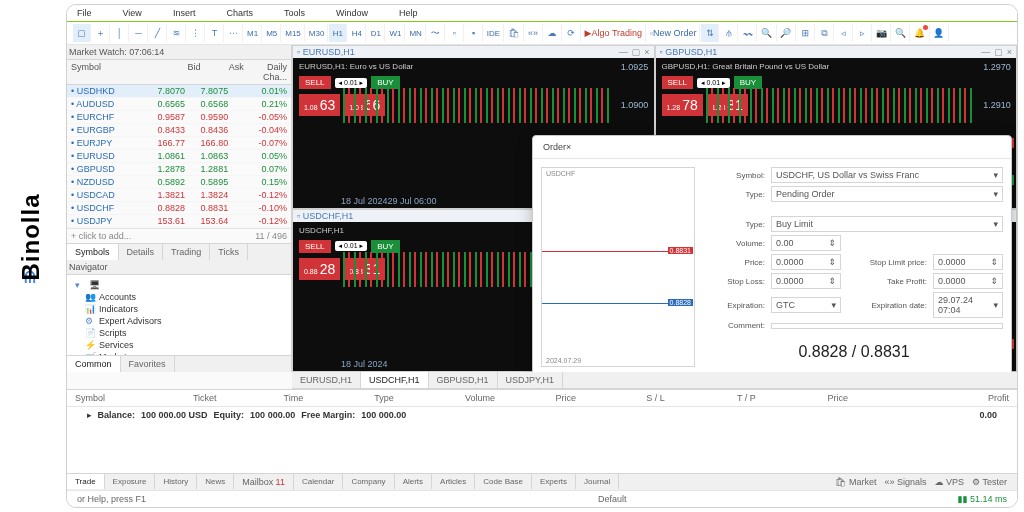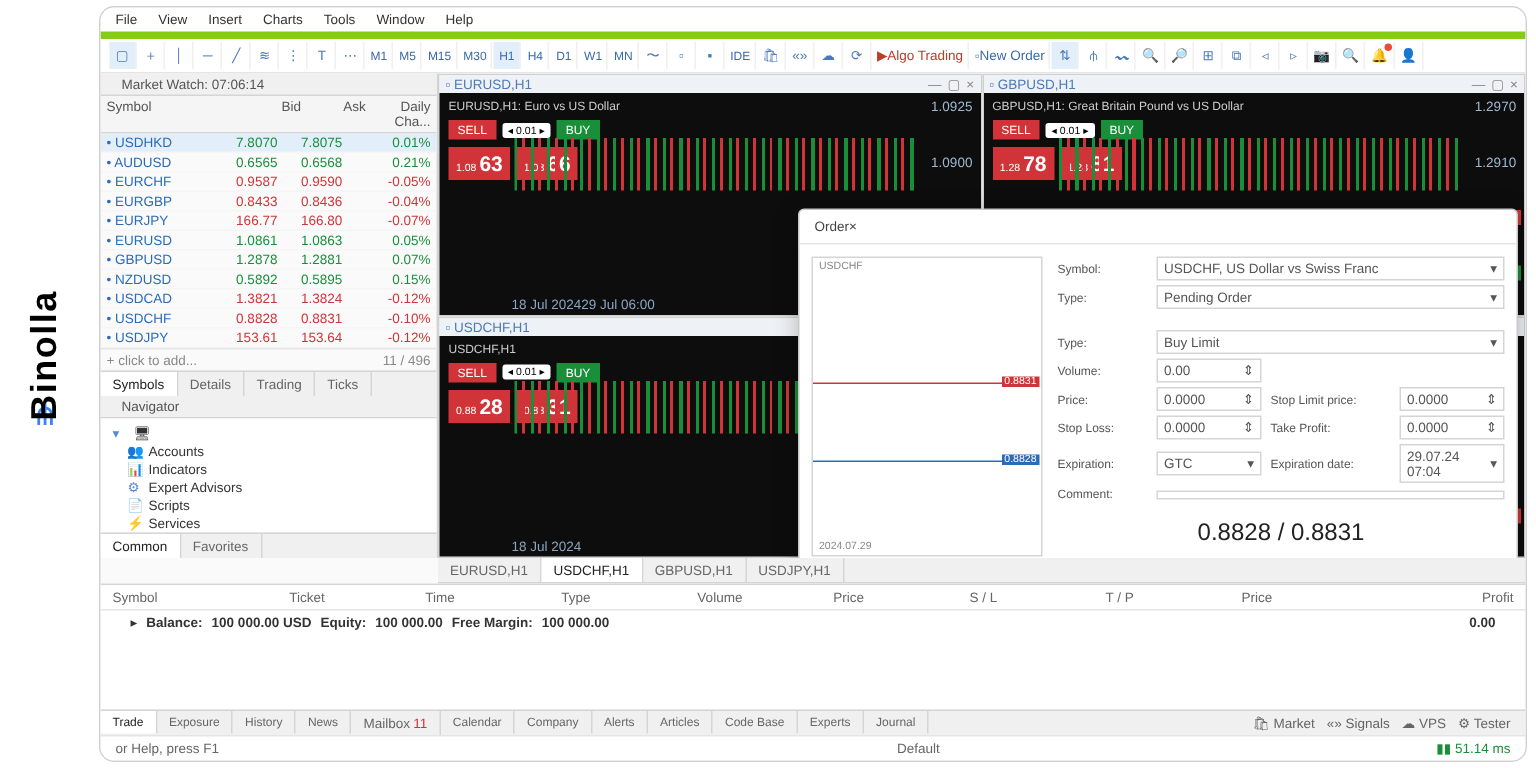--- a/index.html
+++ b/index.html
@@ -1,32 +1,32 @@
 <!DOCTYPE html>
 <html><head>
 <meta charset="utf-8">
 <style>
 *{margin:0;padding:0;box-sizing:border-box;font-family:Tahoma,Arial,sans-serif;font-size:9px}
 body{background:#fff;width:1024px;height:512px;display:flex;overflow:hidden}
 .brand{width:60px;display:flex;flex-direction:column;align-items:center;justify-content:center;gap:12px}
 .brand-text{transform:rotate(-90deg);font-size:24px;font-weight:700;letter-spacing:1px}
 .brand-logo{color:#3b82f6;font-size:22px}
 .app{flex:1;border:1px solid #d0d0d0;border-radius:10px;display:flex;flex-direction:column;overflow:hidden;background:#fafafa;margin:4px 6px}
-.menubar{display:flex;gap:14px;padding:3px 10px;background:#fff;border-bottom:5px solid #84cc16}
+.menubar{display:flex;gap:31px;padding:3px 10px;background:#fff;border-bottom:1px solid #84cc16}
 .menubar span{color:#333}
 .toolbar{display:flex;align-items:center;padding:2px 6px;background:#fff;border-bottom:1px solid #e5e5e5;gap:1px}
 .tbtn{min-width:18px;height:18px;display:inline-flex;align-items:center;justify-content:center;color:#4a7ab8;border-right:1px solid #f0f0f0;padding:0 3px}
 .tbtn.txt{color:#3a6aa8;font-size:8px}
 .tbtn.active{background:#e3eefb}
 .tbtn.red{color:#c0392b}
 .tbtn.dot{position:relative}
 .tbtn.dot::after{content:'';position:absolute;top:1px;right:1px;width:5px;height:5px;background:#e74c3c;border-radius:50%}
 .main{flex:1;display:flex;overflow:hidden}
 .left-col{width:225px;display:flex;flex-direction:column;border-right:1px solid #d5d5d5}
-.panel-hdr{background:#f0f0f0;padding:2px 14px;color:#555;border-bottom:1px solid #d5d5d5}
+.panel-hdr{background:#f0f0f0;padding:2px 2px;color:#555;border-bottom:1px solid #d5d5d5}
 .mw-head{display:flex;background:#f5f5f5;border-bottom:1px solid #d5d5d5;padding:2px 4px;color:#555;font-size:8px}
 .mw-head span:nth-child(1){flex:2}
 .mw-head span:nth-child(2),.mw-head span:nth-child(3){flex:1;text-align:right}
 .mw-head span:nth-child(4){flex:1;text-align:right}
 .mw-row{display:flex;padding:1px 4px;font-size:8px;border-bottom:1px solid #f5f5f5}
 .mw-row.hl{background:#e3eefb}
 .mw-row span:nth-child(1){flex:2;color:#2a6cb8}
 .mw-row span:nth-child(2),.mw-row span:nth-child(3){flex:1;}
 .mw-row span:nth-child(4){flex:1;text-align:right}
 .up{color:#1a8f3a}.down{color:#d13438}
@@ -40,41 +40,41 @@
 .charts{flex:1;position:relative;background:#f6f6f6;display:flex;flex-wrap:wrap;overflow:hidden}
 .chart{width:50%;height:50%;display:flex;flex-direction:column;border:1px solid #d0d0d0;background:#fff}
 .chart-title{background:#eef2f6;padding:1px 4px;color:#4a7ab8;display:flex;justify-content:space-between;align-items:center}
 .chart-title .ctrl{display:flex;gap:4px;color:#888}
 .chart-body{flex:1;background:#0d0d0d;position:relative;overflow:hidden}
 .chart-label{position:absolute;top:4px;left:6px;color:#ccc;font-size:8px}
 .price-box{position:absolute;top:18px;left:6px;display:flex;align-items:center;gap:4px}
 .pbtn{padding:2px 6px;color:#fff;font-size:8px}
 .pbtn.sell{background:#d13438}.pbtn.buy{background:#1a8f3a}
 .pbig{background:#d13438;color:#fff;padding:3px 5px;display:flex;align-items:baseline;gap:2px}
-.pbig .sm{font-size:7px}.pbig .lg{font-size:14px;font-weight:700}
+.pbig .sm{font-size:7px}.pbig .lg{font-size:14px;font-weight:400}
 .vol-box{background:#fff;padding:1px 4px;display:flex;gap:2px;font-size:7px;border-radius:2px}
 .axis-r{position:absolute;right:0;top:0;bottom:18px;width:38px;display:flex;flex-direction:column;justify-content:space-between;color:#9fb8d2;font-size:7px;text-align:center;padding:4px 2px}
 .axis-r .cur{background:#d13438;color:#fff;padding:0 2px}
 .axis-r .curg{background:#1a8f3a;color:#fff;padding:0 2px}
 .time-axis{position:absolute;bottom:2px;left:48px;right:40px;display:flex;justify-content:flex-start;color:#8aa5c2;font-size:7px}
 .dialog{position:absolute;top:90px;left:240px;width:480px;background:#fff;border:1px solid #c8c8c8;box-shadow:0 4px 16px rgba(0,0,0,.25);z-index:10;border-radius:4px}
 .dlg-hdr{display:flex;padding:6px 10px;border-bottom:1px solid #e5e5e5;color:#444}
 .dlg-body{display:flex;padding:8px}
 .dlg-chart{width:170px;height:200px;border:1px solid #d5d5d5;position:relative;background:#fff}
 .dlg-chart .dl{position:absolute;top:2px;left:4px;color:#888;font-size:7px}
 .dlg-chart .ln{position:absolute;left:0;right:22px;height:1px}
 .dlg-chart .ln.r{background:#d13438;top:42%}
 .dlg-chart .ln.b{background:#2a6cb8;top:68%}
 .dlg-chart .lv{position:absolute;right:1px;font-size:7px;padding:0 2px;color:#fff}
 .dlg-chart .lv.r{background:#d13438;top:40%}
 .dlg-chart .lv.b{background:#2a6cb8;top:66%}
 .dlg-chart .dt{position:absolute;bottom:2px;left:4px;color:#888;font-size:7px}
 .dlg-form{flex:1;padding-left:10px;display:flex;flex-direction:column;gap:3px}
 .frow{display:flex;align-items:center;gap:6px}
-.flabel{width:60px;color:#555;font-size:8px}
+.flabel{width:60px;text-align:right;color:#555;font-size:8px}
 .finput{flex:1;border:1px solid #d5d5d5;padding:2px 4px;background:#fff;color:#555;font-size:8px;display:flex;justify-content:space-between;align-items:center}
 .finput.sm{flex:0 0 70px}
 .dlg-price{text-align:center;font-size:16px;color:#222;padding:10px 0}
 .bottom{border-top:1px solid #d5d5d5;background:#fff}
 .tbl-hdr{display:flex;padding:3px 8px;color:#666;border-bottom:1px solid #e5e5e5;font-size:8px}
 .tbl-hdr span{flex:1}
 .tbl-hdr span:first-child{flex:1.3}
 .tbl-hdr span:last-child{text-align:right}
 .bal-row{padding:3px 20px;display:flex;gap:6px;font-size:8px;color:#333}
 .bal-row b{font-weight:700}

